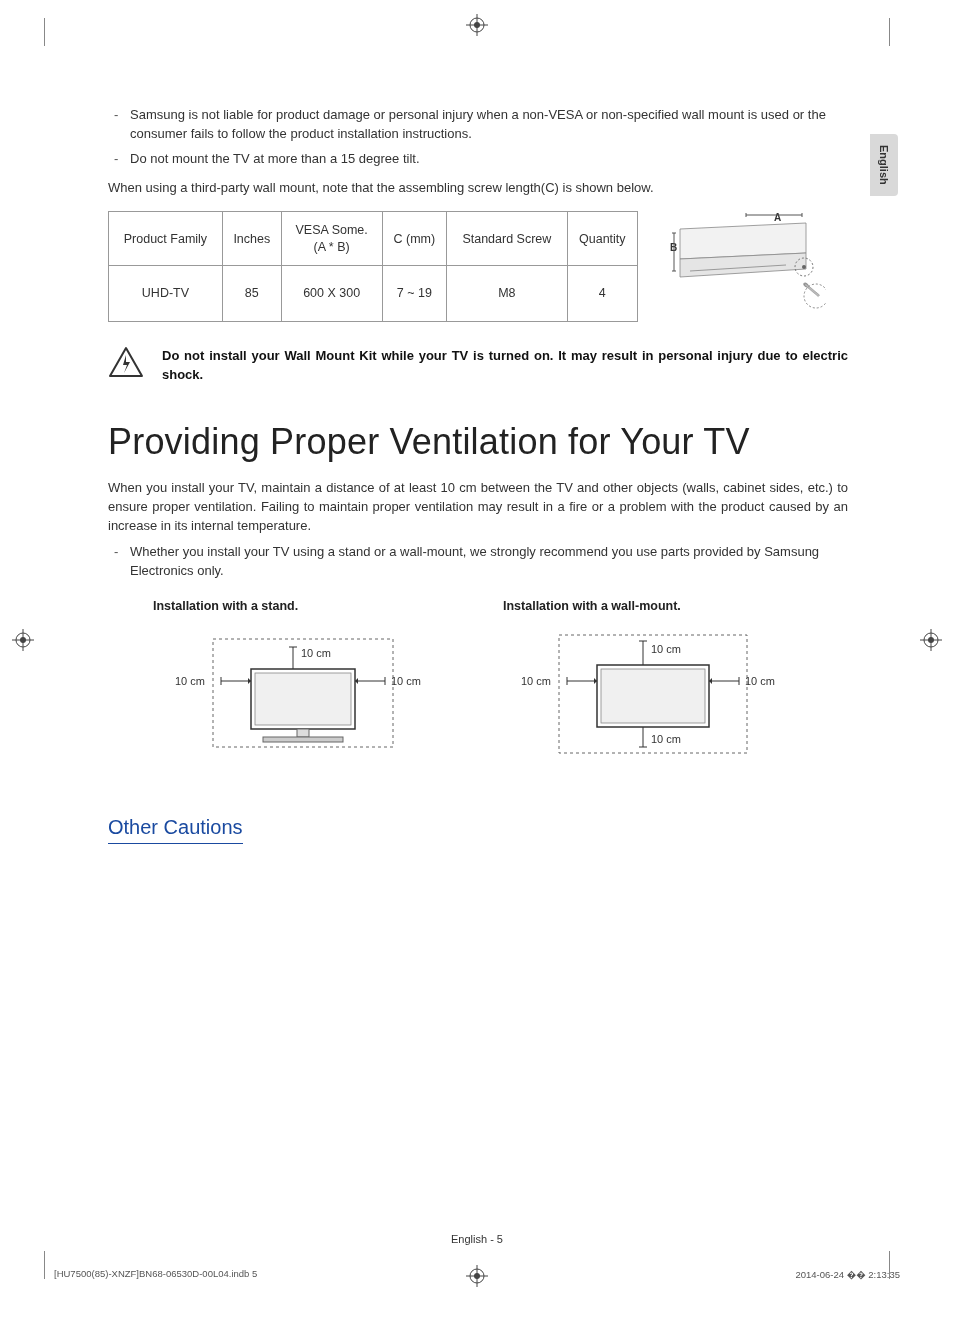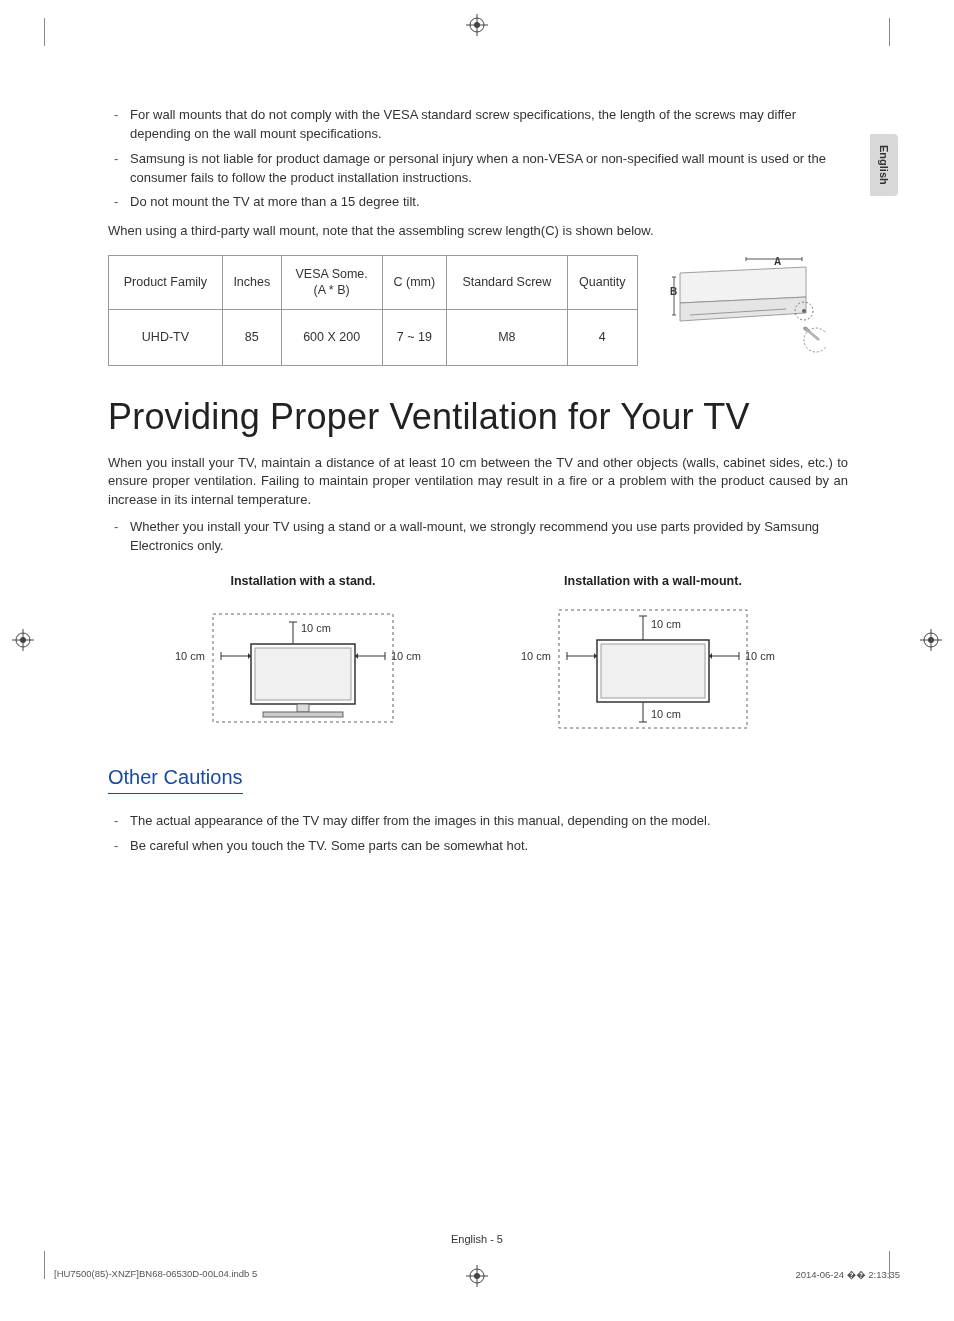--- a/index.html
+++ b/index.html
@@ -67,24 +67,24 @@
   table.spec th { line-height: 1.3; }
   table.spec td { height: 56px; }
 
   .bracket-diagram { width: 160px; height: 110px; position: relative; }
 
   .warning-row { display: flex; gap: 18px; align-items: flex-start; margin: 24px 0 36px 0; }
   .warning-icon { width: 36px; flex: 0 0 36px; }
   .warning-text { font-weight: bold; text-align: justify; line-height: 1.5; color: #111; }
 
   h1.section { font-size: 36px; font-weight: normal; color: #222; margin: 30px 0 16px 0; letter-spacing: 0.2px; }
-  h2.sub { font-size: 20px; font-weight: normal; color: #1a4aa0; border-bottom: 1px solid #1a4aa0; padding-bottom: 4px; margin: 20px 0 12px 0; display: inline-block; }
+  h2.sub { font-size: 20px; font-weight: normal; color: #1a4aa0; border-bottom: 1px solid #1a4aa0; padding-bottom: 4px; margin: 45px 0 12px 0; display: inline-block; }
 
   .install-row { display: flex; gap: 50px; margin: 18px 0 10px 0; justify-content: center; }
-  .install-col { width: 300px; text-align: center; }
+  .install-col { width: 300px; text-align: left; }
   .install-col .cap { font-weight: bold; font-size: 12.5px; margin-bottom: 8px; }
   .install-diagram { width: 280px; height: 140px; margin: 0 auto; }
 
   .footer-page { position: absolute; bottom: 76px; left: 0; width: 954px; text-align: center; font-size: 11px; color: #333; }
   .footer-meta { position: absolute; bottom: 40px; left: 54px; right: 54px; display: flex; justify-content: space-between; font-size: 9.5px; color: #555; }
 </style>
 </head>
 <body>
 
 <div class="crop-top"></div>
@@ -125,21 +125,20 @@
     </svg>
 </div>
 
 <div class="side-tab">
   <span>English</span>
 </div>
 
 <div class="page">
 
   <ul class="dash">
-    <li>For wall mounts that do not comply with the VESA standard screw specifications, the length of the screws may differ depending on the wall mount specifications.</li>
     <li>Samsung is not liable for product damage or personal injury when a non-VESA or non-specified wall mount is used or the consumer fails to follow the product installation instructions.</li>
     <li>Do not mount the TV at more than a 15 degree tilt.</li>
   </ul>
 
   <p class="body">When using a third-party wall mount, note that the assembling screw length(C) is shown below.</p>
 
   <div class="tablewrap">
     <table class="spec">
       <tbody>
           <tr>
@@ -147,21 +146,21 @@
         <th>Inches</th>
         <th style="white-space:pre-line;">VESA Some.
 (A * B)</th>
         <th>C (mm)</th>
         <th>Standard Screw</th>
         <th>Quantity</th>
       </tr>
       <tr>
         <td>UHD-TV</td>
         <td>85</td>
-        <td>600 X 200</td>
+        <td>600 X 300</td>
         <td>7 ~ 19</td>
         <td>M8</td>
         <td>4</td>
       </tr>
     </tbody>
       </table>
 
     <div class="bracket-diagram">
       <svg viewBox="0 0 160 110">
         <text x="108" y="10" font-size="10" font-weight="bold" fill="#333">A</text>
@@ -179,20 +178,29 @@
         <circle cx="138" cy="56" r="2" fill="#666"></circle>
         <g transform="translate(140,74) rotate(40)">
           <ellipse cx="0" cy="0" rx="3" ry="2" fill="#999"></ellipse>
           <rect x="-1.2" y="-1" width="18" height="2" fill="#bbb" stroke="#777" stroke-width="0.4"></rect>
         </g>
         <circle cx="150" cy="85" r="12" fill="none" stroke="#888" stroke-dasharray="2 2"></circle>
       </svg>
     </div>
   </div>
 
+  <div class="warning-row">
+    <div class="warning-icon">
+      <svg viewBox="0 0 36 32">
+        <polygon points="18,2 34,30 2,30" fill="none" stroke="#333" stroke-width="2" stroke-linejoin="round"></polygon>
+        <polygon points="18,9 15,19 19,19 16,27 22,16 18,16" fill="#333"></polygon>
+      </svg>
+    </div>
+    <div class="warning-text">Do not install your Wall Mount Kit while your TV is turned on. It may result in personal injury due to electric shock.</div>
+  </div>
 
   <h1 class="section">Providing Proper Ventilation for Your TV</h1>
   <p class="body" style="text-align:justify;">When you install your TV, maintain a distance of at least 10 cm between the TV and other objects (walls, cabinet sides, etc.) to ensure proper ventilation. Failing to maintain proper ventilation may result in a fire or a problem with the product caused by an increase in its internal temperature.</p>
   <ul class="dash">
     <li>Whether you install your TV using a stand or a wall-mount, we strongly recommend you use parts provided by Samsung Electronics only.</li>
   </ul>
 
   <div class="install-row">
     <div class="install-col">
       <div class="cap">Installation with a stand.</div>
@@ -238,24 +246,20 @@
           <text x="232" y="64" font-size="11" fill="#333">10 cm</text>
           <line x1="130" y1="106" x2="130" y2="126" stroke="#333"></line>
           <line x1="126" y1="126" x2="134" y2="126" stroke="#333"></line>
           <text x="138" y="122" font-size="11" fill="#333">10 cm</text>
         </svg>
       </div>
     </div>
   </div>
 
   <h2 class="sub">Other Cautions</h2>
-  <ul class="dash">
-    <li>The actual appearance of the TV may differ from the images in this manual, depending on the model.</li>
-    <li>Be careful when you touch the TV. Some parts can be somewhat hot.</li>
-  </ul>
 
 </div>
 
 <div class="footer-page">English - 5</div>
 <div class="footer-meta">
   <span>[HU7500(85)-XNZF]BN68-06530D-00L04.indb   5</span>
   <span>2014-06-24   �� 2:13:35</span>
 </div>
 
 </body></html>

